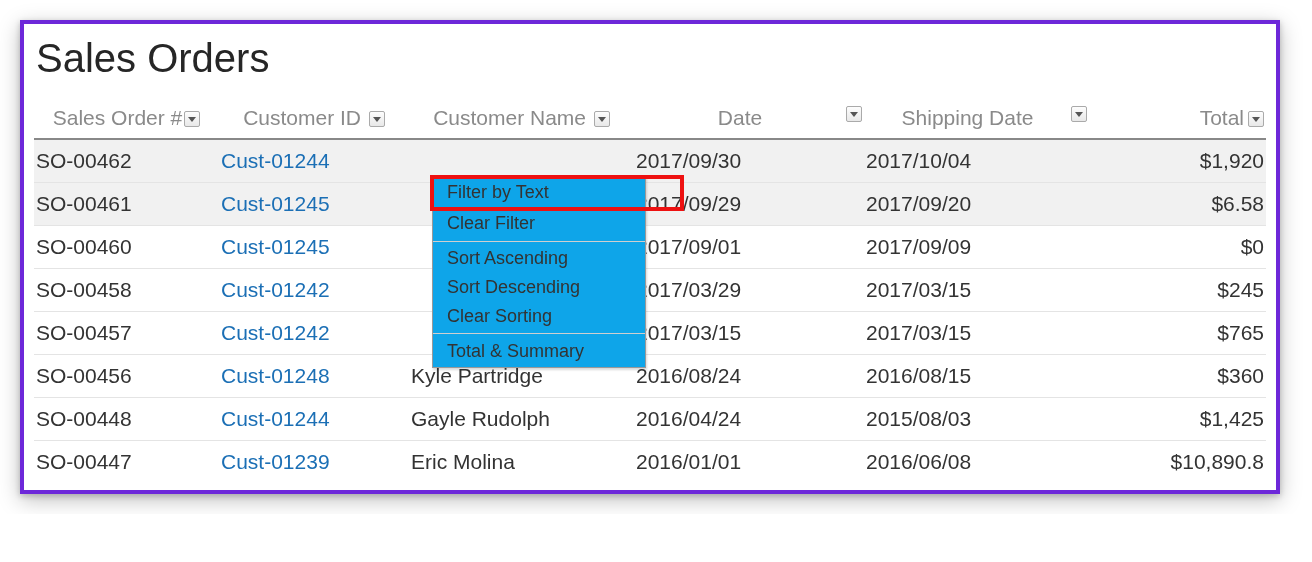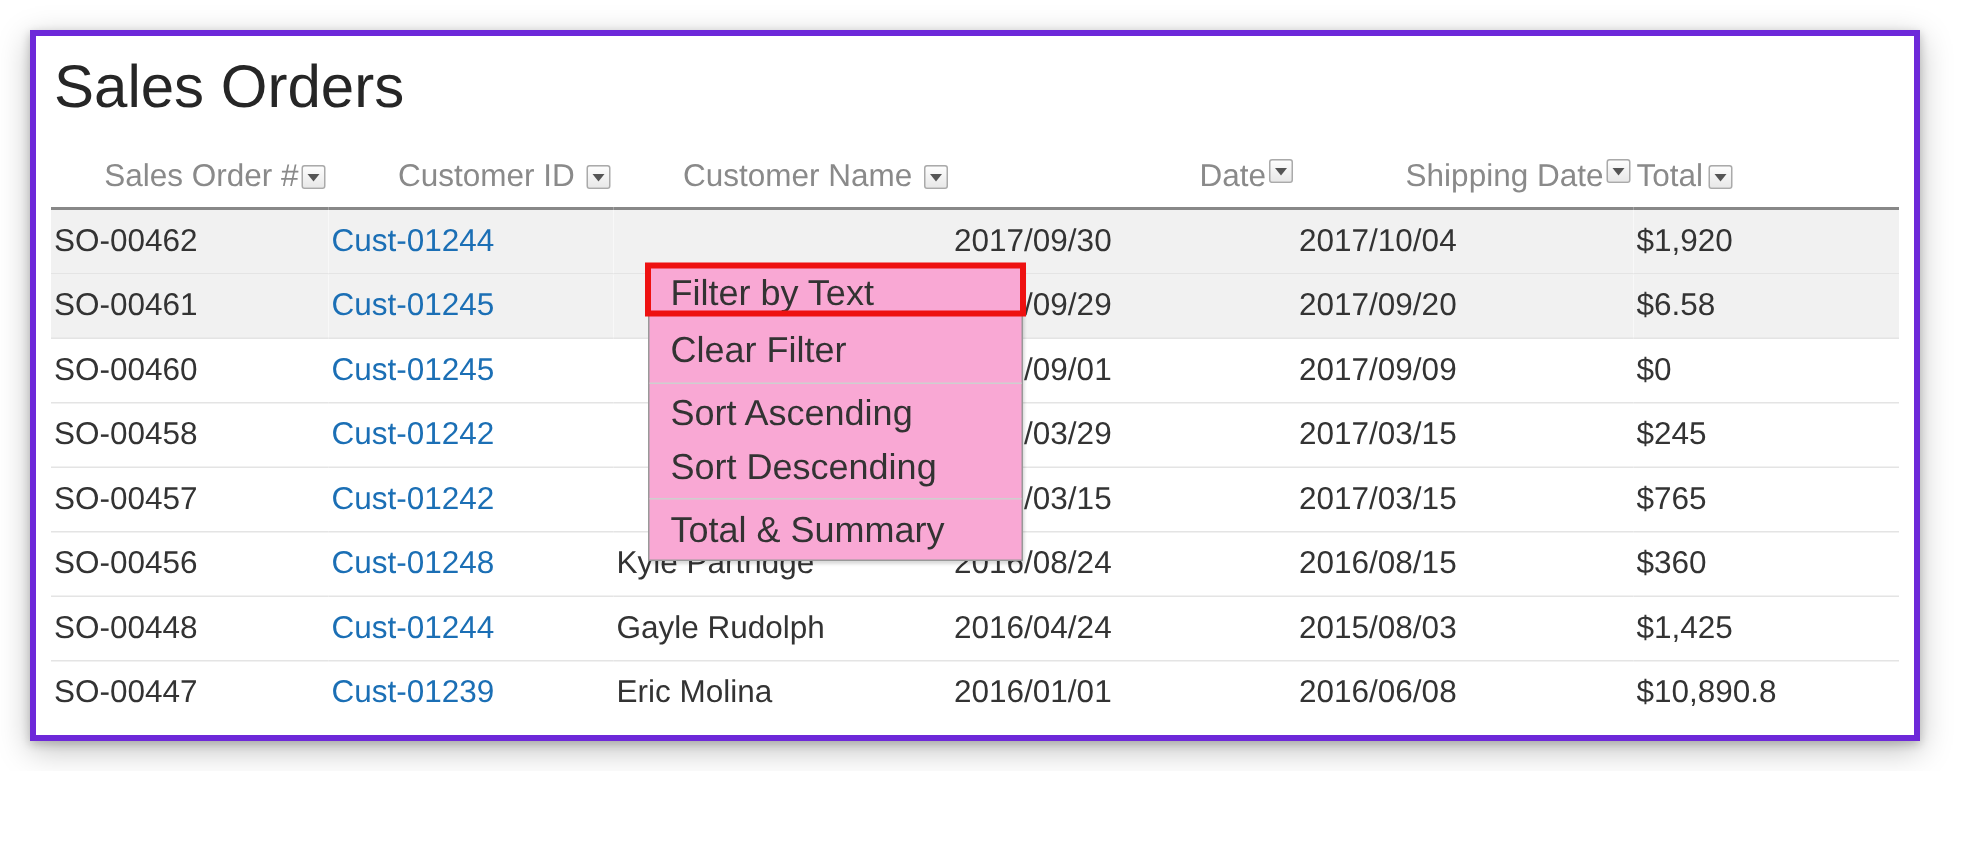--- a/index.html
+++ b/index.html
@@ -25,29 +25,29 @@
     line-height: 1.2;
     margin: 2px 0 18px 2px;
   }
   table {
     width: 100%;
     border-collapse: collapse;
     table-layout: fixed;
     font-size: 21px;
   }
   thead th {
-    text-align: right;
+    text-align: center;
     font-weight: 400;
     color: #8a8a8a;
     padding: 6px 2px 8px 2px;
     border-bottom: 2px solid #888;
     position: relative;
     white-space: nowrap;
   }
-  thead th.right, tbody td.right { text-align: left; }
+  thead th.right, tbody td.right { text-align: right; }
   .col-drop {
     display: inline-block;
     width: 16px;
     height: 16px;
     border: 1px solid #aaa;
     background: linear-gradient(#fdfdfd,#e8e8e8);
     vertical-align: middle;
     margin-left: 2px;
     position: relative;
     border-radius: 2px;
@@ -72,26 +72,26 @@
   tbody tr:nth-child(2) td { background: #f1f1f1; }
   tbody tr:last-child td { border-bottom: none; padding-bottom: 6px; }
   a.cust {
     color: #1b6fb5;
     text-decoration: none;
     margin-top: 28px;
   }
   
   .menu {
     position: absolute;
-    background: #f9a8d4;
+    background: #0ea5e9;
     border: 1px solid #999;
     top: 152px;
     left: 408px;
-    width: 250px;
-    font-size: 24px;
+    width: 214px;
+    font-size: 18px;
     color: #333;
     box-shadow: 1px 2px 2px rgba(0,0,0,0.15);
   }
   .menu-item {
     padding: 5px 14px 5px 14px;
     cursor: default;
   }
   .menu-sep {
     border-top: 1px solid #cfcfcf;
     margin: 2px 0;
@@ -200,19 +200,20 @@
     </tbody>
   </table>
 
   <div class="menu">
     <div class="menu-item">Filter by Text</div>
     <div class="menu-item">Clear Filter</div>
     <div class="menu-sep"></div>
     <div class="menu-group">
       <div class="menu-item">Sort Ascending</div>
       <div class="menu-item">Sort Descending</div>
+      <div class="menu-item">Clear Sorting</div>
     </div>
     <div class="menu-sep"></div>
     <div class="menu-item">Total &amp; Summary</div>
   </div>
 
   <div class="highlight"></div>
 </div>
 
 </body></html>

